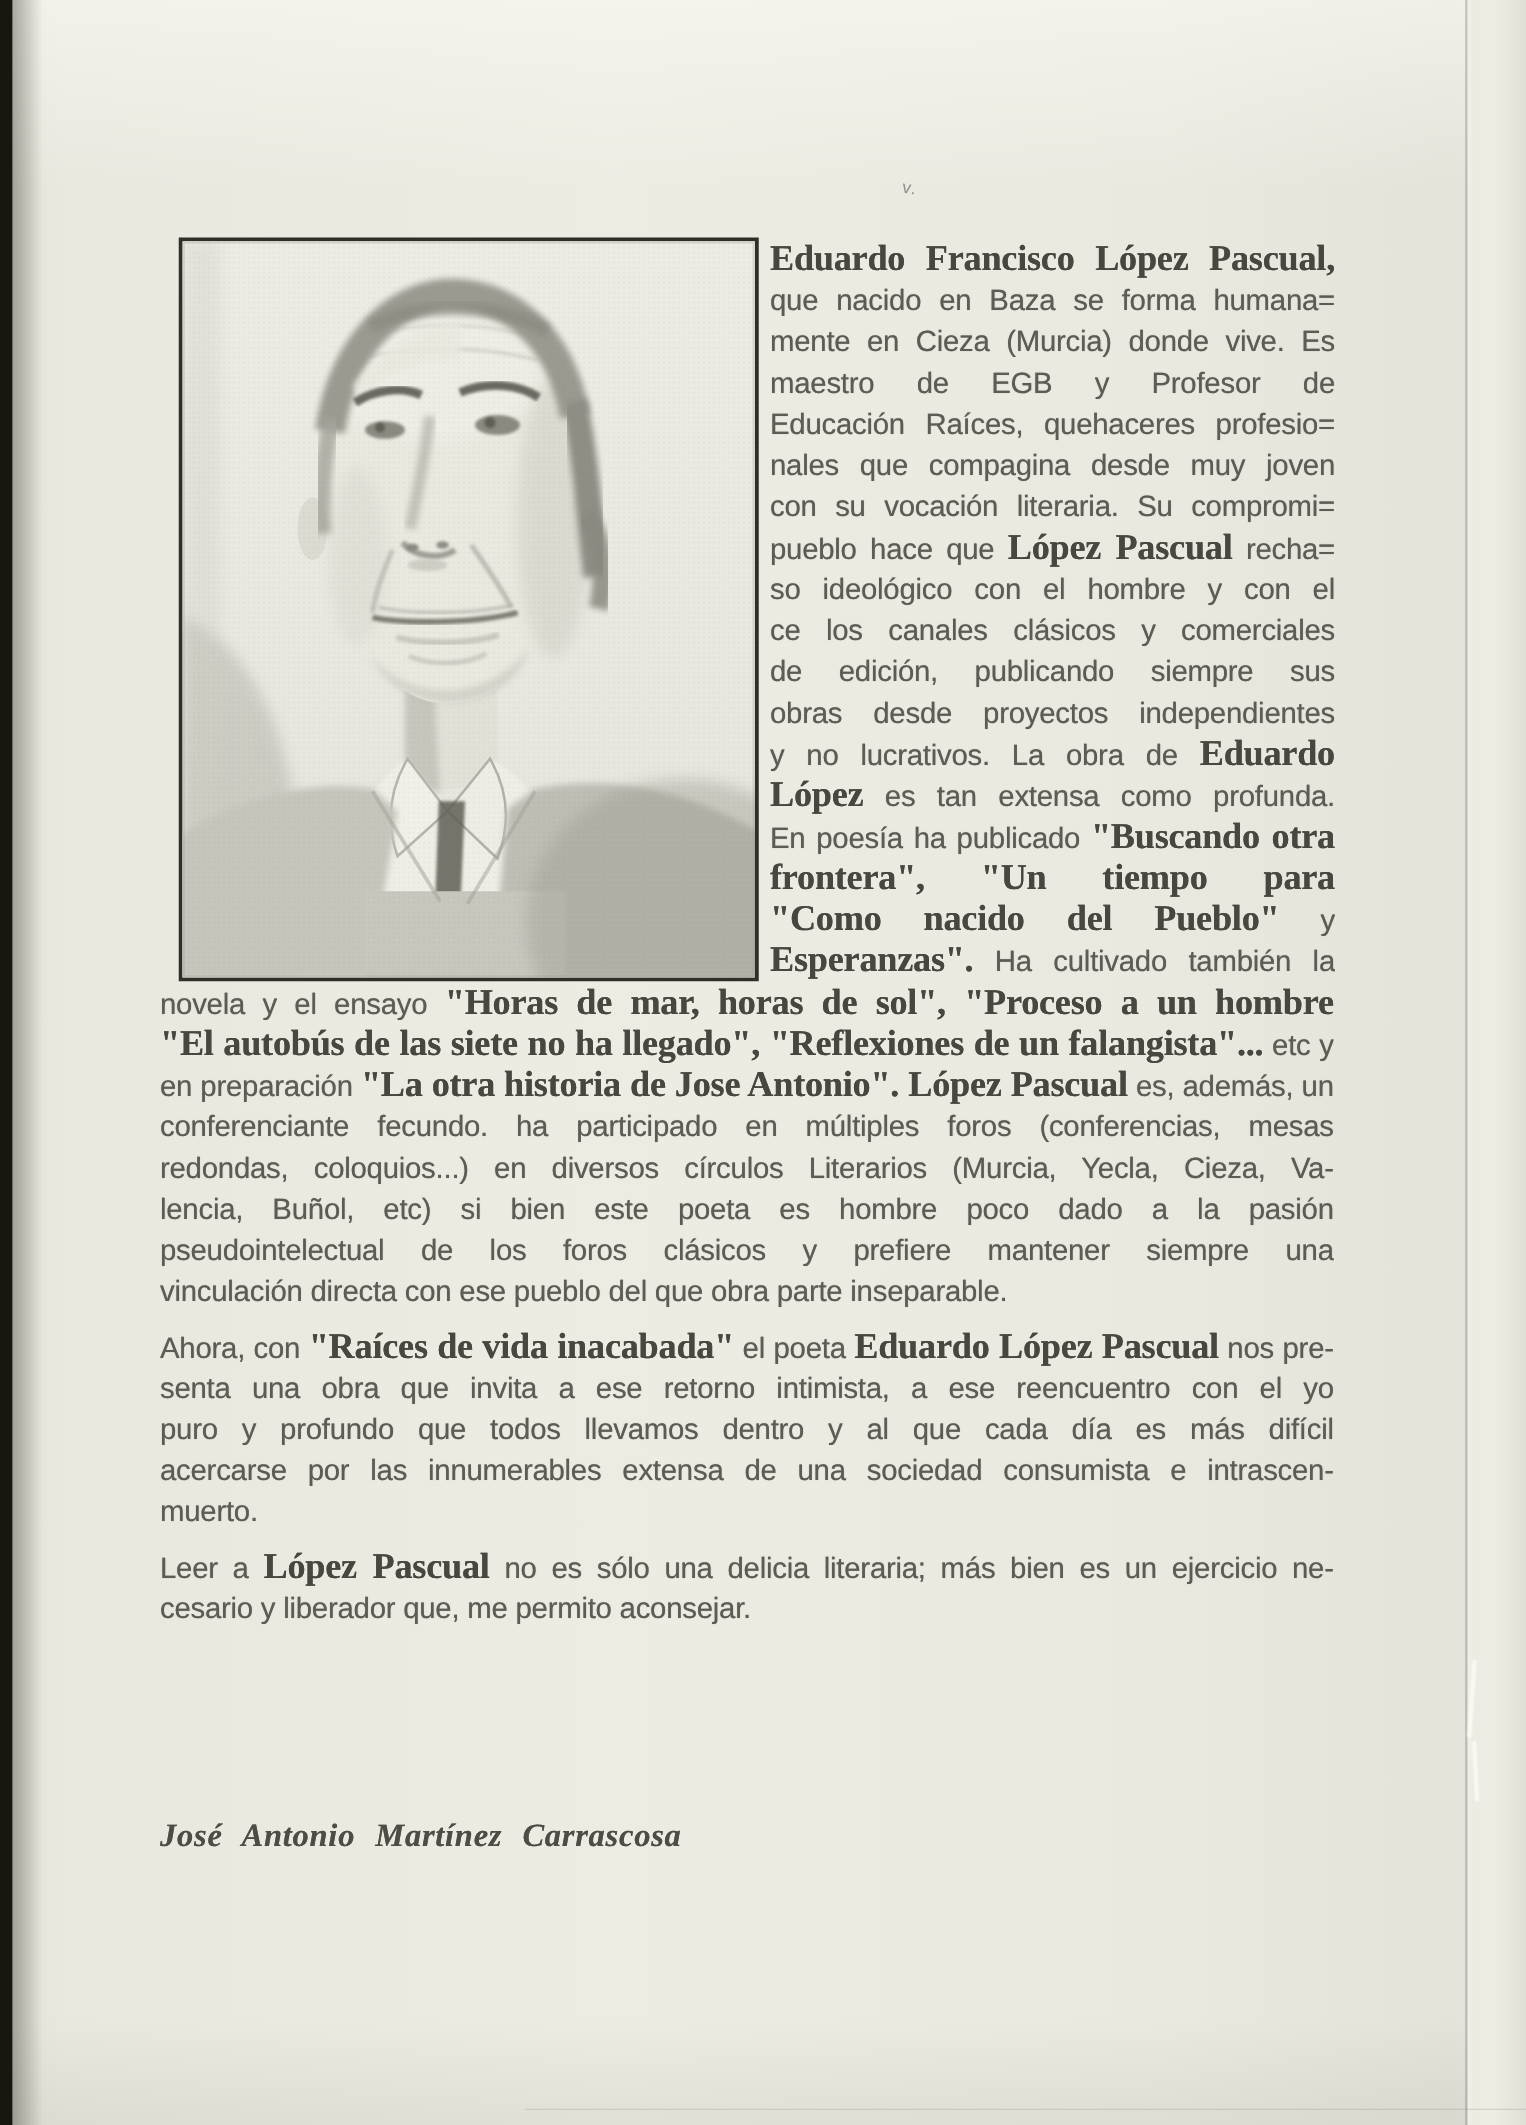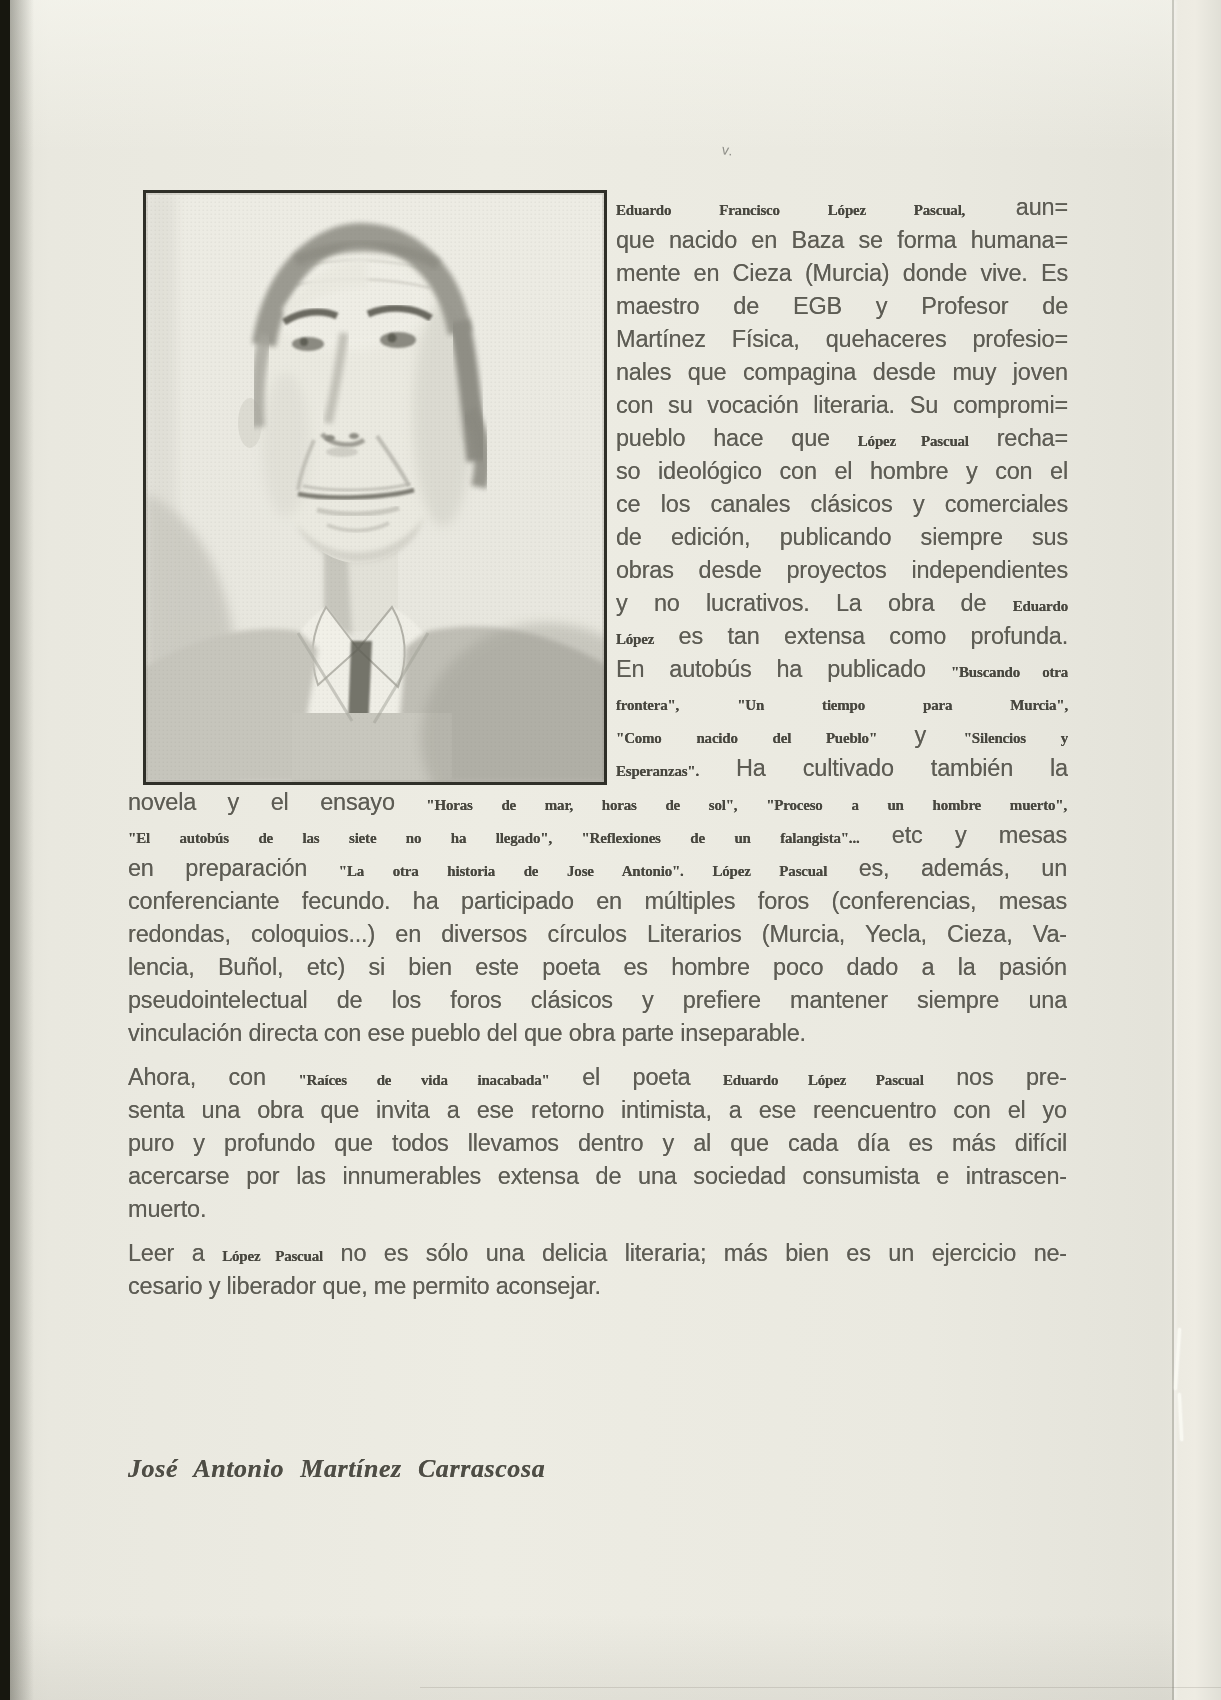--- a/index.html
+++ b/index.html
@@ -44,21 +44,21 @@
   .line{
     height:33px;overflow:hidden;
     font-size:23.5px;line-height:33px;letter-spacing:-0.2px;
     color:#5d5c54;text-shadow:0 0 .6px rgba(93,92,84,.75);
     white-space:normal;
   }
   .jl{text-align:justify;text-align-last:justify;}
   .jl::after{content:"";display:inline-block;width:100%;height:0;}
   .ll{text-align:left;}
   .line .b{
-    font-family:"Liberation Serif", serif;font-weight:700;font-size:15px;
+    font-family:"Liberation Serif", serif;font-weight:700;font-size:29px;
     color:#48473f;letter-spacing:-0.2px;text-shadow:0 0 .5px rgba(72,71,63,.85);
   }
   .line .r{font-family:"Liberation Sans", sans-serif;}
 
   .signature{
     position:absolute;left:128px;top:1452px;width:939px;height:34px;
     text-align:left;
     font-family:"Liberation Serif", serif;font-style:italic;font-weight:700;
     font-size:26px;line-height:34px;color:#4e4d45;
     letter-spacing:.6px;word-spacing:9px;
@@ -163,31 +163,31 @@
     <rect width="458" height="589" fill="url(#dots)" opacity=".13"></rect>
     <rect x="1" y="1" width="456" height="587" fill="none" stroke="#9a9990" stroke-width="2" opacity=".25"></rect>
   </svg>
 </div>
 
 <div class="bio-col">
     <div class="line jl"><span class="b">Eduardo Francisco López Pascual,</span><span class="r"> aun=</span></div>
     <div class="line jl"><span class="r">que nacido en Baza se forma humana=</span></div>
     <div class="line jl"><span class="r">mente en Cieza (Murcia) donde vive. Es</span></div>
     <div class="line jl"><span class="r">maestro de EGB y Profesor de</span></div>
-    <div class="line jl"><span class="r">Martínez Física, quehaceres profesio=</span></div>
+    <div class="line jl"><span class="r">Educación Raíces, quehaceres profesio=</span></div>
     <div class="line jl"><span class="r">nales que compagina desde muy joven</span></div>
     <div class="line jl"><span class="r">con su vocación literaria. Su compromi=</span></div>
     <div class="line jl"><span class="r">pueblo hace que </span><span class="b">López Pascual</span><span class="r"> recha=</span></div>
     <div class="line jl"><span class="r">so ideológico con el hombre y con el</span></div>
     <div class="line jl"><span class="r">ce los canales clásicos y comerciales</span></div>
     <div class="line jl"><span class="r">de edición, publicando siempre sus</span></div>
     <div class="line jl"><span class="r">obras desde proyectos independientes</span></div>
     <div class="line jl"><span class="r">y no lucrativos. La obra de </span><span class="b">Eduardo</span></div>
     <div class="line jl"><span class="b">López</span><span class="r"> es tan extensa como profunda.</span></div>
-    <div class="line jl"><span class="r">En autobús ha publicado </span><span class="b">"Buscando otra</span></div>
+    <div class="line jl"><span class="r">En poesía ha publicado </span><span class="b">"Buscando otra</span></div>
     <div class="line jl"><span class="b">frontera", "Un tiempo para Murcia",</span></div>
     <div class="line jl"><span class="b">"Como nacido del Pueblo"</span><span class="r"> y </span><span class="b">"Silencios y</span></div>
     <div class="line jl"><span class="b">Esperanzas".</span><span class="r"> Ha cultivado también la</span></div>
   </div>
 
 <div class="body-text">
   <div class="para">
       <div class="line jl"><span class="r">novela y el ensayo </span><span class="b">"Horas de mar, horas de sol", "Proceso a un hombre muerto",</span></div>
       <div class="line jl"><span class="b">"El autobús de las siete no ha llegado", "Reflexiones de un falangista"...</span><span class="r"> etc y mesas</span></div>
       <div class="line jl"><span class="r">en preparación </span><span class="b">"La otra historia de Jose Antonio". López Pascual</span><span class="r"> es, además, un</span></div>

